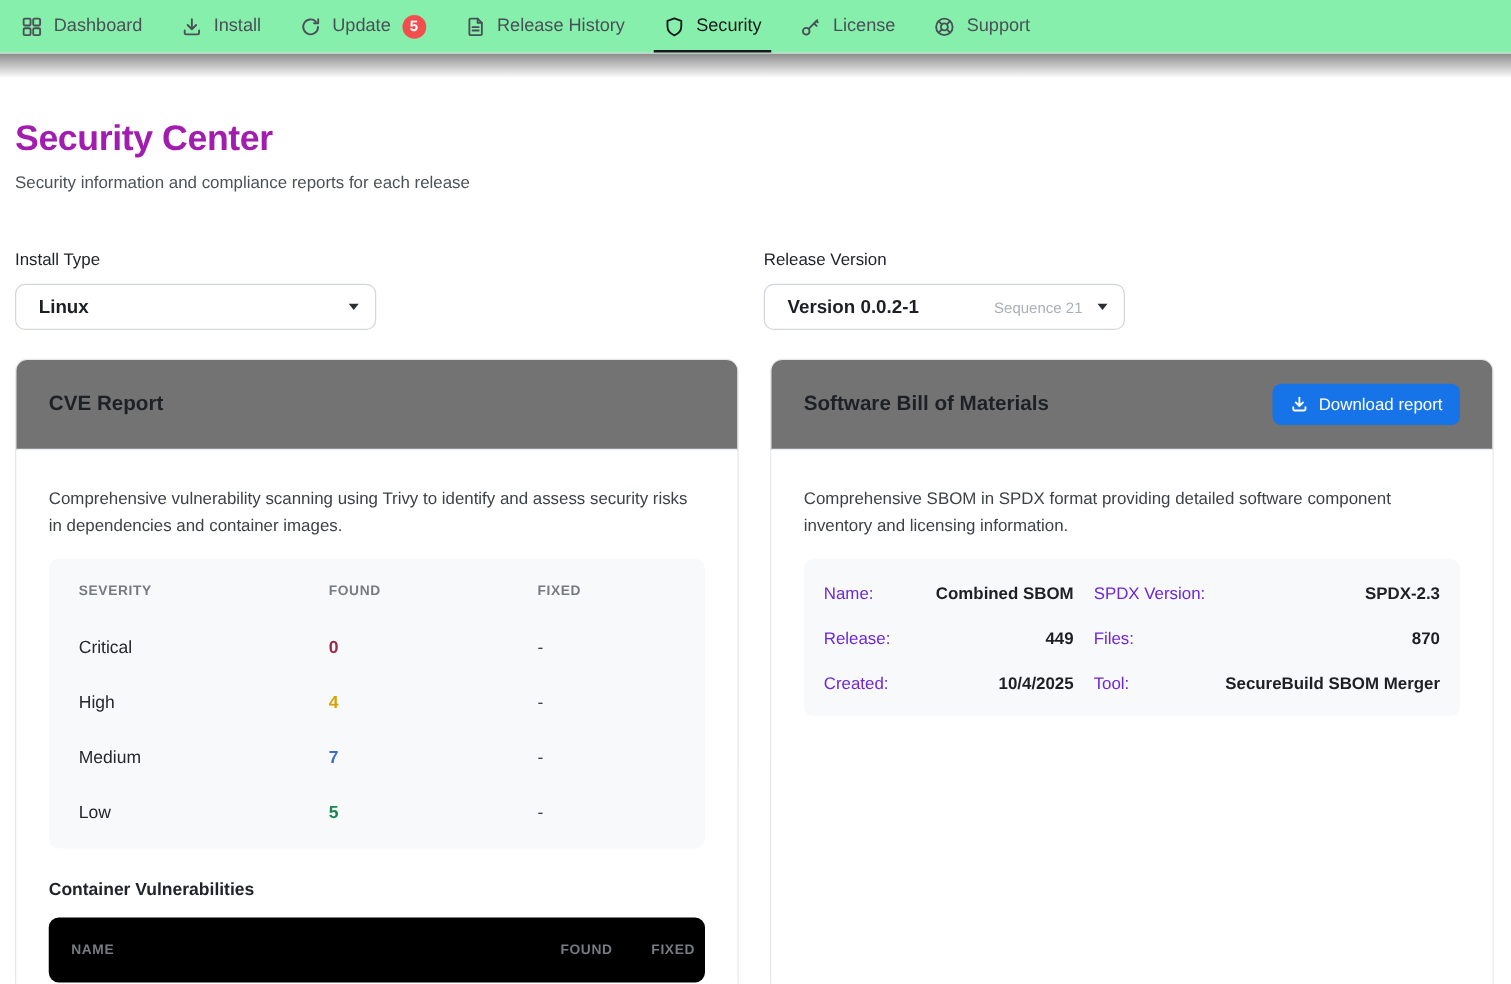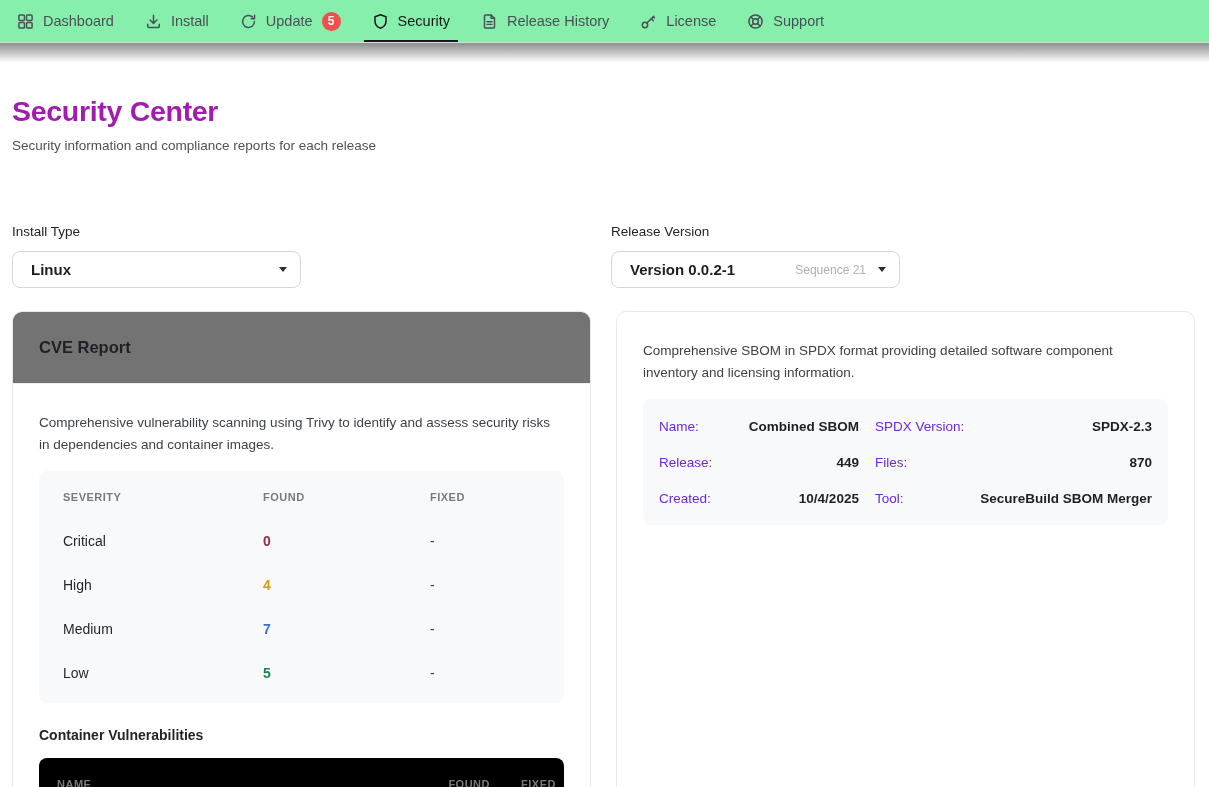--- a/index.html
+++ b/index.html
@@ -32,21 +32,21 @@
   }
 
   
   .scroll-shadow { height: 19px; background: linear-gradient(to bottom, #8d8d8d, #fbfbfb); }
 
   
   main { padding: 0 14px 0 12px; }
   .page-title { font-size: 28.5px; font-weight: 700; color: #a21caf; margin: 33px 0 0; letter-spacing: -0.3px; }
   .page-subtitle { font-size: 13.5px; color: #4d5257; margin: 10px 0 0; }
 
-  .filters { display: grid; grid-template-columns: 1fr 1fr; gap: 15px; margin-top: 71px; }
+  .filters { display: grid; grid-template-columns: 1fr 1fr; gap: 15px; margin-top: 47px; }
   .filter-label { font-size: 13.5px; color: #212529; display: block; }
   .select {
     margin-top: 12px; width: 289px; height: 37px;
     border: 1px solid #d3d7db; border-radius: 8px; background: #fff;
     display: flex; align-items: center; padding: 0 13px 0 18px; gap: 8px; cursor: pointer;
   }
   .select .value { font-size: 15px; font-weight: 700; color: #1c1f23; flex: 1; white-space: nowrap; }
   .select .meta { font-size: 12px; color: #a9b0b7; margin-right: 4px; white-space: nowrap; }
   .caret {
     width: 0; height: 0; flex: none;
@@ -133,38 +133,38 @@
     <span>
       <svg width="17" height="17" viewBox="0 0 16 16" fill="none" stroke="currentColor" stroke-width="1.4" stroke-linecap="round" stroke-linejoin="round">
         <path d="M13.6 8a5.6 5.6 0 1 1-1.64-3.96"></path>
           <path d="M13.7 2.2v3.1h-3.1"></path>
       </svg>
     </span>
     <span>Update</span>
     <span class="badge" style="background: rgb(242, 78, 78);">5</span>
   </button>
 
-  <button class="tab active">
-    <span>
-      <svg width="17" height="17" viewBox="0 0 16 16" fill="none" stroke="currentColor" stroke-width="1.4" stroke-linejoin="round">
-        <path d="M8 1.6l5.2 1.9v4.1c0 3.4-2.2 5.7-5.2 6.8-3-1.1-5.2-3.4-5.2-6.8V3.5z"></path>
-      </svg>
-    </span>
-    <span>Security</span>
-  </button>
-
   <button class="tab">
     <span>
       <svg width="17" height="17" viewBox="0 0 16 16" fill="none" stroke="currentColor" stroke-width="1.4" stroke-linecap="round" stroke-linejoin="round">
         <path d="M9.5 1.8H4.2a.9.9 0 0 0-.9.9v10.6a.9.9 0 0 0 .9.9h7.6a.9.9 0 0 0 .9-.9V5z"></path>
         <path d="M9.5 1.8V5h3.2"></path>
           <path d="M5.7 8.2h4.6M5.7 10.7h4.6"></path>
       </svg>
     </span>
     <span>Release History</span>
+  </button>
+
+  <button class="tab active">
+    <span>
+      <svg width="17" height="17" viewBox="0 0 16 16" fill="none" stroke="currentColor" stroke-width="1.4" stroke-linejoin="round">
+        <path d="M8 1.6l5.2 1.9v4.1c0 3.4-2.2 5.7-5.2 6.8-3-1.1-5.2-3.4-5.2-6.8V3.5z"></path>
+      </svg>
+    </span>
+    <span>Security</span>
   </button>
 
   <button class="tab">
     <span>
       <svg width="17" height="17" viewBox="0 0 16 16" fill="none" stroke="currentColor" stroke-width="1.4" stroke-linecap="round" stroke-linejoin="round">
         <circle cx="4.7" cy="11.3" r="2.5"></circle>
           <path d="M6.5 9.5 13 3"></path>
           <path d="M10.6 5.4l1.9 1.9"></path>
           <path d="M12.4 3.6l1 1"></path>
       </svg>
@@ -248,20 +248,32 @@
         <h3 class="cv-title">Container Vulnerabilities</h3>
         <div class="cv-head">
           <span>NAME</span>
           <span class="num">FOUND</span>
           <span class="num">FIXED</span>
         </div>
       </div>
     </section>
 
     <section class="card">
+      <div class="card-head">
+        <h2 class="card-title">Software Bill of Materials</h2>
+        <button class="btn-download" style="background: rgb(22, 115, 232);">
+          <span>
+            <svg width="15" height="15" viewBox="0 0 16 16" fill="none" stroke="#ffffff" stroke-width="1.6" stroke-linecap="round" stroke-linejoin="round">
+              <path d="M8 2.2v7M4.9 6.3 8 9.4l3.1-3.1"></path>
+                <path d="M2.8 10.4v1.8a1 1 0 0 0 1 1h8.4a1 1 0 0 0 1-1v-1.8"></path>
+            </svg>
+          </span>
+          <span>Download report</span>
+        </button>
+      </div>
       <div class="card-body">
         <p class="desc">Comprehensive SBOM in SPDX format providing detailed software component inventory and licensing information.</p>
 
         <div class="info-grid">
           <span class="info-label">Name:</span>
           <span class="info-value">Combined SBOM</span>
           <span class="info-label">SPDX Version:</span>
           <span class="info-value">SPDX-2.3</span>
 
           <span class="info-label">Release:</span>

